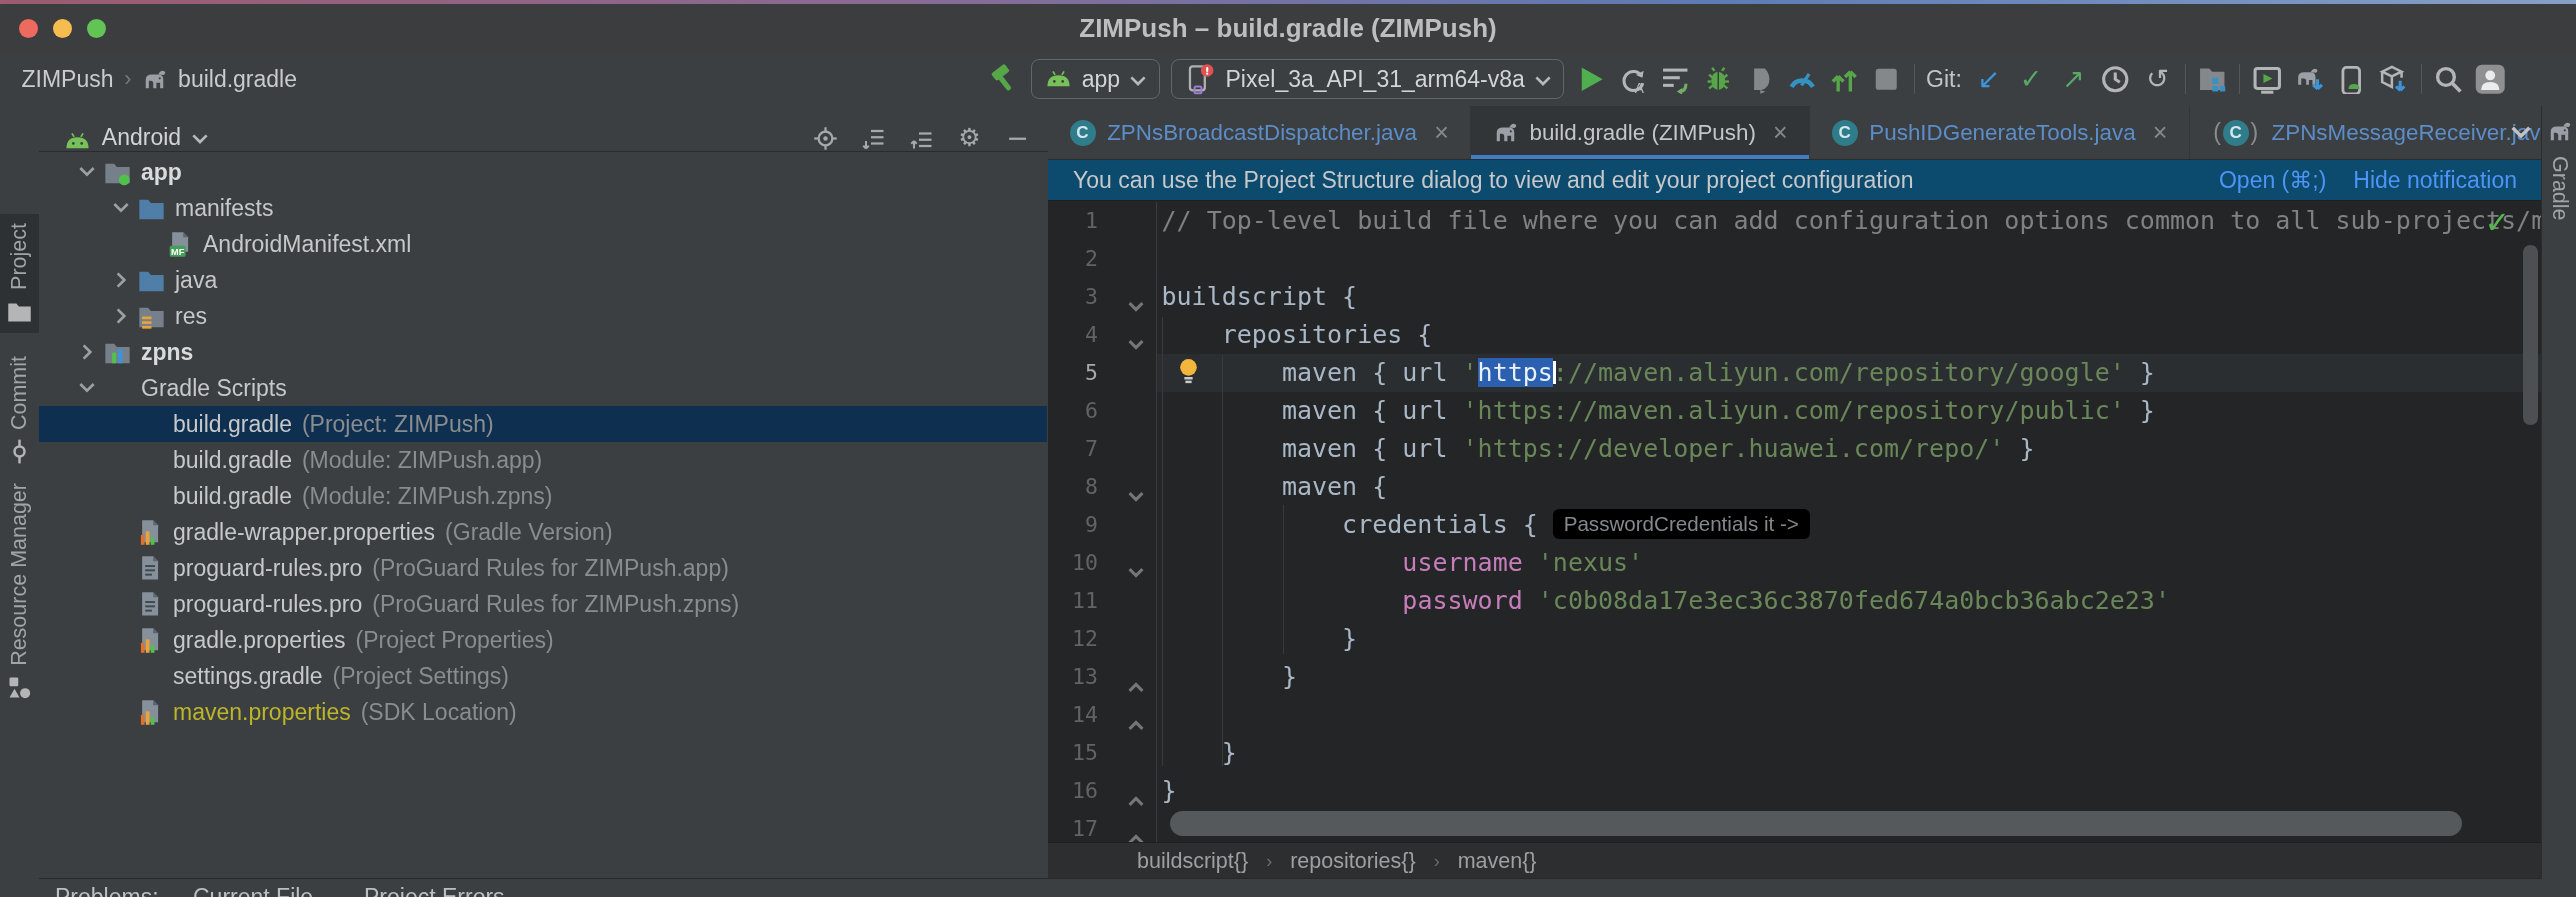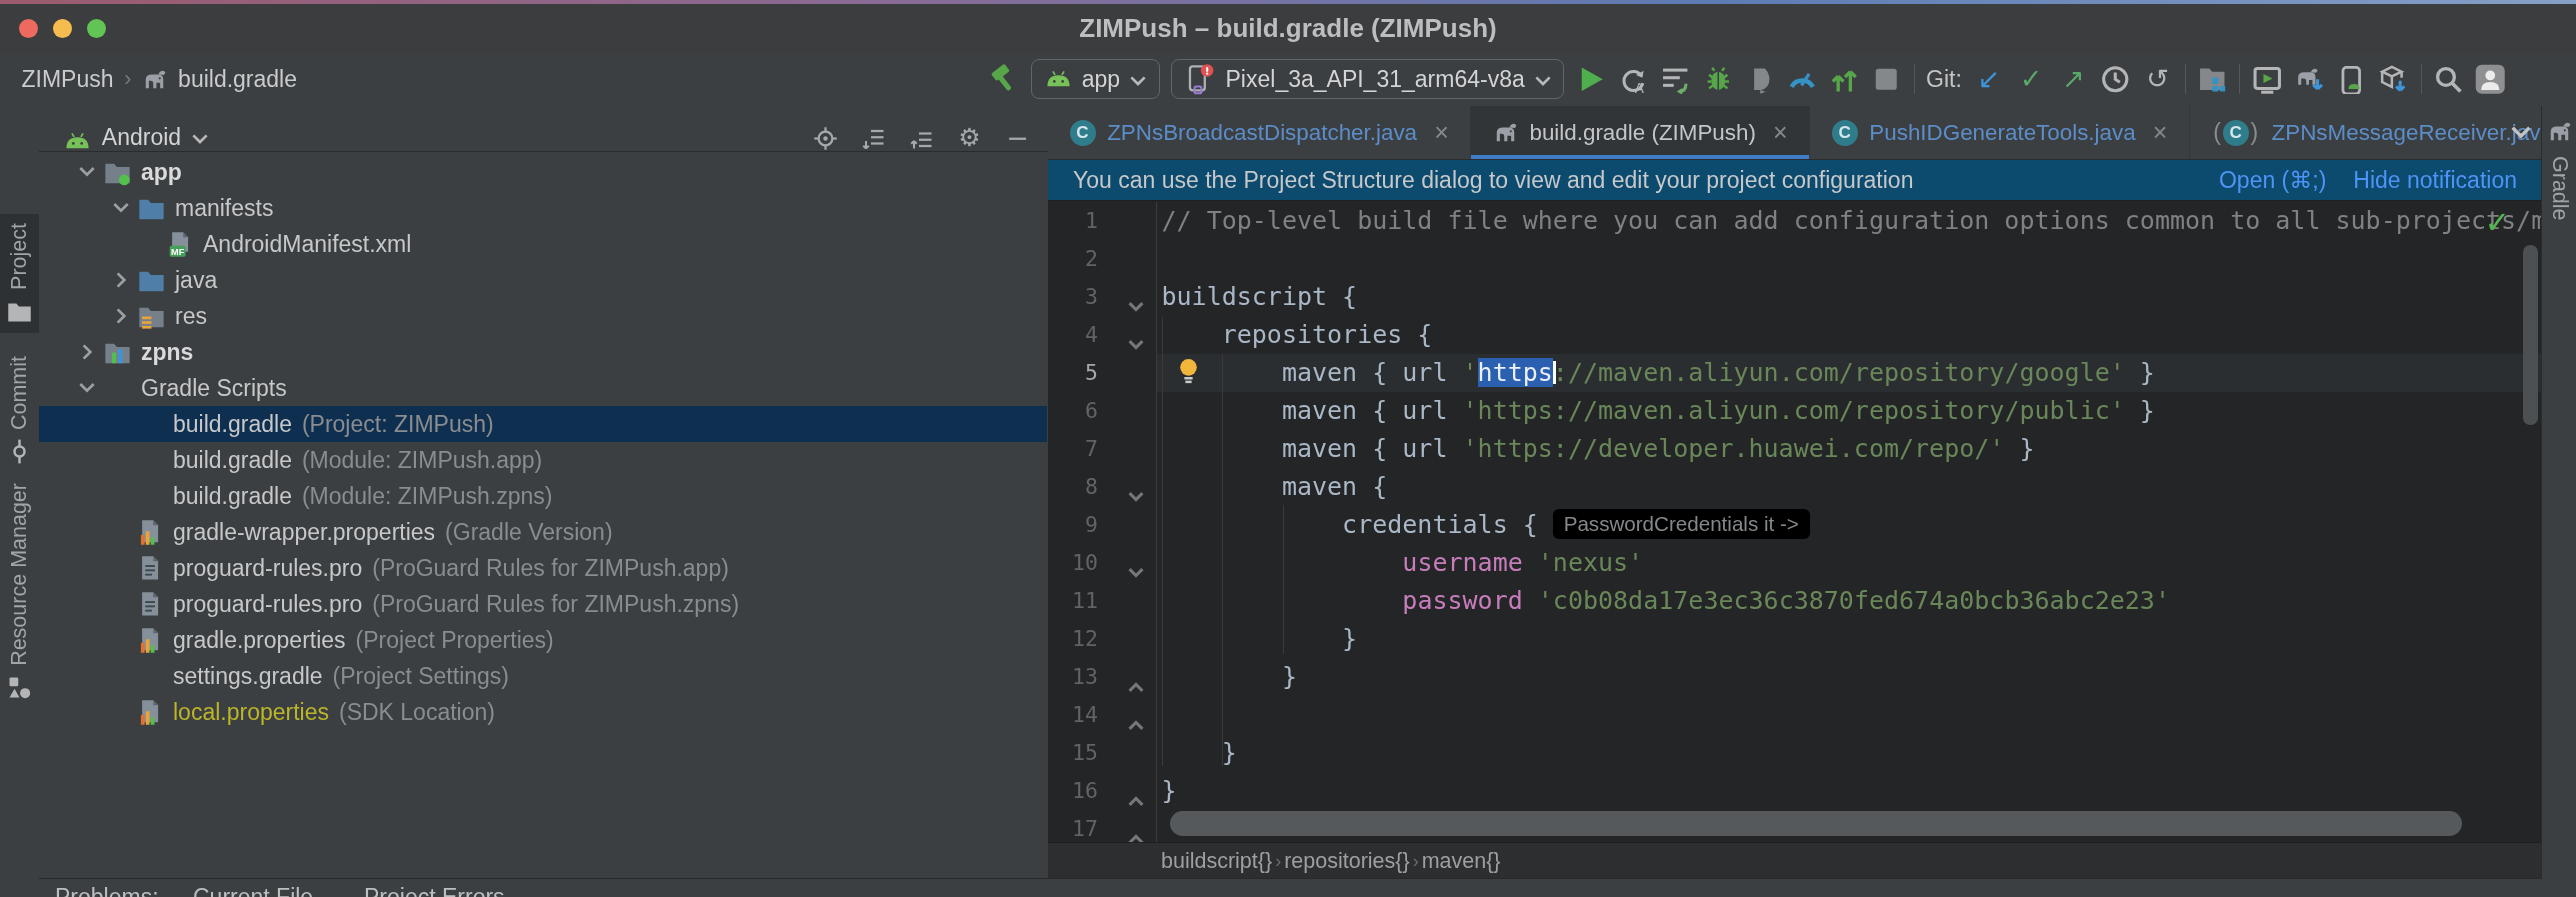--- a/index.html
+++ b/index.html
@@ -102,21 +102,21 @@
   .tok-inlay{display:inline-block;background:#000000;color:#85888b;font-family:"Liberation Sans",sans-serif;
     font-size:20.6px;line-height:30px;border-radius:6px;padding:0 10.8px;vertical-align:1.8px}
   .guide{position:absolute;width:0.9px;background:#383a3c}
   #bulb{position:absolute;left:127px;top:156px;width:27px;height:27px}
   #insp-check{position:absolute;top:1.8px;right:32px;color:#55b54f;font-size:30.5px;font-weight:bold;
     font-family:"DejaVu Sans",sans-serif}
   #vscroll{position:absolute;right:4.5px;top:43px;width:14.4px;height:180px;border-radius:7.2px;background:#4d5052}
   #hscroll{position:absolute;left:122px;width:1292px;top:609px;height:25px;border-radius:12.6px;background:#56595b}
   
   #crumbs{position:absolute;left:0;right:0;top:736px;height:36px;background:#2c2e30;border-top:0.9px solid #1e1f20;
-    display:flex;align-items:center;padding-left:113px;gap:3px;font-size:21.5px;color:#9da0a3}
+    display:flex;align-items:center;padding-left:89px;gap:18px;font-size:21.5px;color:#9da0a3}
   .bc-sep{color:#6a6d6f;font-size:18px}
   
   #right-stripe{top:106px;right:0;width:34px;bottom:0;background:#3c3f41;border-left:0.9px solid #2a2b2d}
   #right-stripe .stripe-ic{position:absolute;top:12.6px;left:4.5px}
   .vlabel-down{writing-mode:vertical-rl;font-size:21.5px;color:#a2a5a7;position:absolute;top:50px;left:5.4px}
   
   #problems{left:39px;right:34px;top:878px;height:36px;background:#3c3f41;border-top:0.9px solid #27282a;
     font-size:23px;color:#bcbec0}
   #problems span{position:absolute;top:4.5px;white-space:nowrap}
 </style>
@@ -554,21 +554,21 @@
       </div>
       <div class="trow">
         <span class="tspacer" style="width: 97px;"></span>
         <span class="ticon"><svg viewBox="0 0 20 22">
             <path d="M4 1 H13 L17 5 V19 H4 Z" fill="#85909a"></path>
             <path d="M13 1 L13 5 L17 5 Z" fill="#5c6670"></path>
             <rect x="3" y="13" width="3" height="8" fill="#e0702d"></rect>
             <rect x="7" y="10" width="3" height="11" fill="#e8a33d"></rect>
             <rect x="11" y="15" width="3" height="6" fill="#53c04b"></rect>
           </svg></span>
-        <span class="tlabel olive">local.properties</span>
+        <span class="tlabel olive">maven.properties</span>
         <span class="tsec">(SDK Location)</span>
       </div>
     </div>
 </div>
 
 <div id="editor" class="abs">
   <div id="tabsbar">
       <div class="tab">
         <span class="cbadge">C</span>
         <span class="squig">ZPNsBroadcastDispatcher.java</span>

